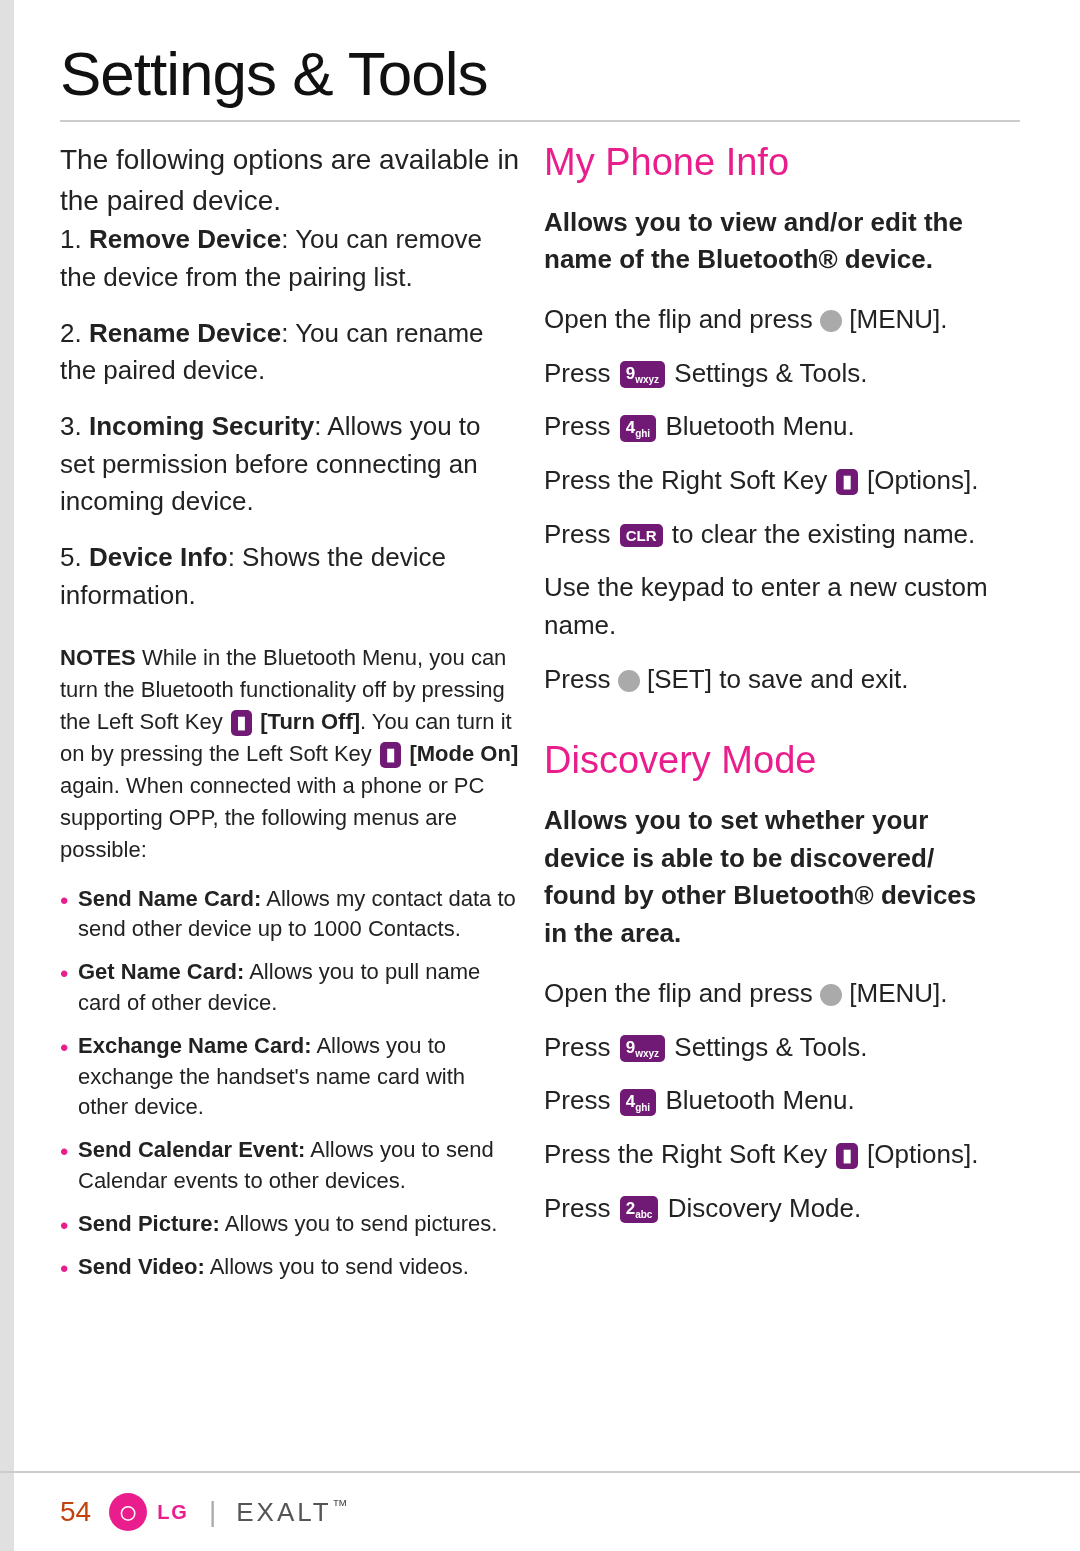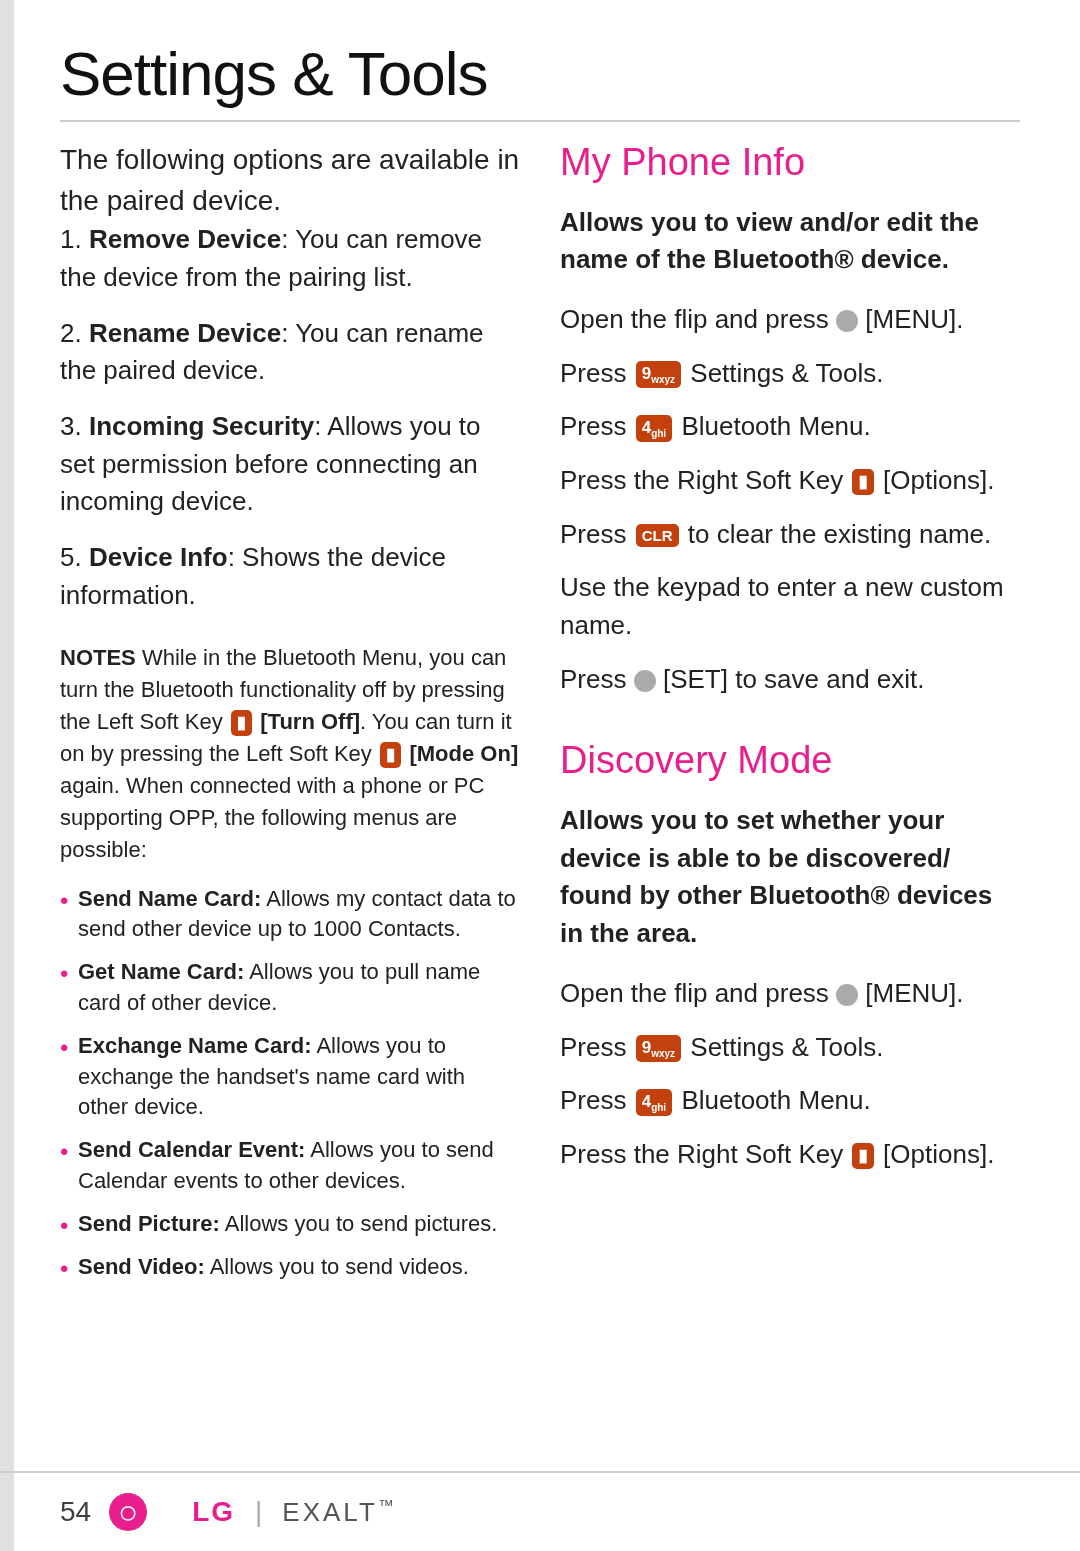--- a/index.html
+++ b/index.html
@@ -40,21 +40,21 @@
     }
     .left-col {
       position: absolute;
       top: 140px;
       left: 60px;
       width: 460px;
     }
     .right-col {
       position: absolute;
       top: 140px;
-      left: 560px;
+      left: 544px;
       width: 460px;
     }
     .intro-text {
       font-size: 28px;
       line-height: 1.45;
       color: #222;
     }
     .numbered-list {
       list-style: none;
       padding: 0;
@@ -77,21 +77,21 @@
       line-height: 1.45;
       color: #222;
       margin-bottom: 18px;
     }
     .notes-block .notes-label {
       font-weight: bold;
       font-size: 22px;
     }
     .key-icon {
       display: inline-block;
-      background: #c2410c;
+      background: #701a75;
       color: #fff;
       border-radius: 5px;
       padding: 1px 6px;
       font-size: 17px;
       font-weight: bold;
       vertical-align: middle;
       margin: 0 2px;
       line-height: 1.4;
     }
     .bullet-list {
@@ -148,46 +148,45 @@
       left: 0;
       right: 0;
       height: 80px;
       border-top: 2px solid #ccc;
       display: flex;
       align-items: center;
       padding: 0 60px;
     }
     .footer-page {
       font-size: 28px;
-      color: #404040;
+      color: #c2410c;
       margin-right: 18px;
     }
     .footer-logo {
       display: flex;
       align-items: center;
       gap: 10px;
     }
     .lg-circle {
       width: 38px;
       height: 38px;
       background: #e91e8c;
       border-radius: 50%;
       display: flex;
       align-items: center;
       justify-content: center;
       color: #fff;
       font-size: 16px;
       font-weight: bold;
     }
     .lg-text {
-      font-size: 28px;
+      font-size: 20px;
       font-weight: bold;
       color: #e91e8c;
       letter-spacing: 2px;
-      margin-left: 35px;
     }
     .separator {
       font-size: 28px;
       color: #aaa;
       margin: 0 10px;
     }
     .exalt-text {
       font-size: 26px;
       color: #555;
       letter-spacing: 3px;
@@ -289,20 +288,23 @@
         <strong>[MENU]</strong>.
       </li>
       <li>
         Press <span class="key-icon">9<sub style="font-size:10px;">wxyz</sub></span> <strong>Settings &amp; Tools</strong>.
       </li>
       <li>
         Press <span class="key-icon">4<sub style="font-size:10px;">ghi</sub></span> <strong>Bluetooth Menu</strong>.
       </li>
       <li>
         Press the Right Soft Key <span class="key-icon">▮</span> <strong>[Options]</strong>.
+      </li>
+      <li>
+        Press <span class="key-icon">2<sub style="font-size:10px;">abc</sub></span> <strong>Discovery Mode</strong>.
       </li>
     </ol>
   </div>
 </div>
 
 <div class="footer-bar">
   <span class="footer-page">54</span>
   <div class="footer-logo">
     <div class="lg-circle">
       <span style="font-size:14px; font-weight:bold;">◯</span>

